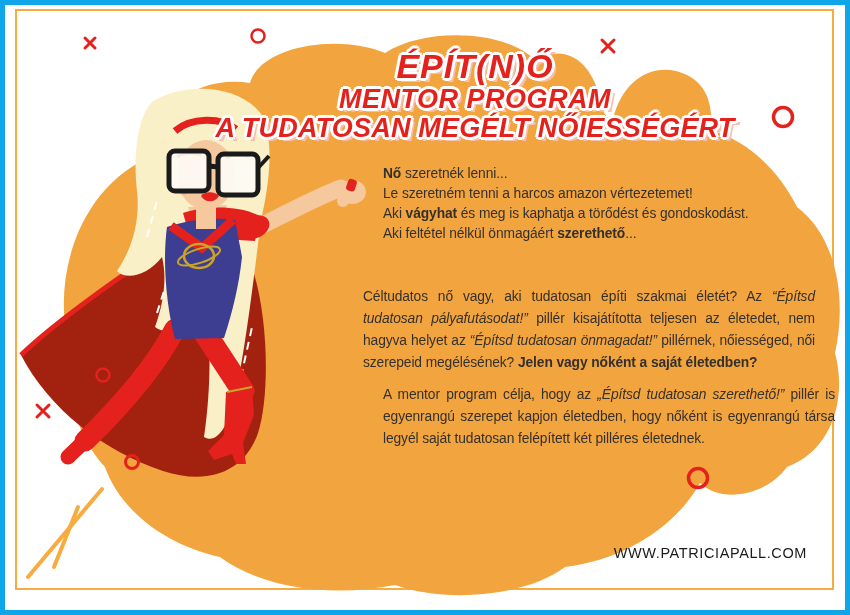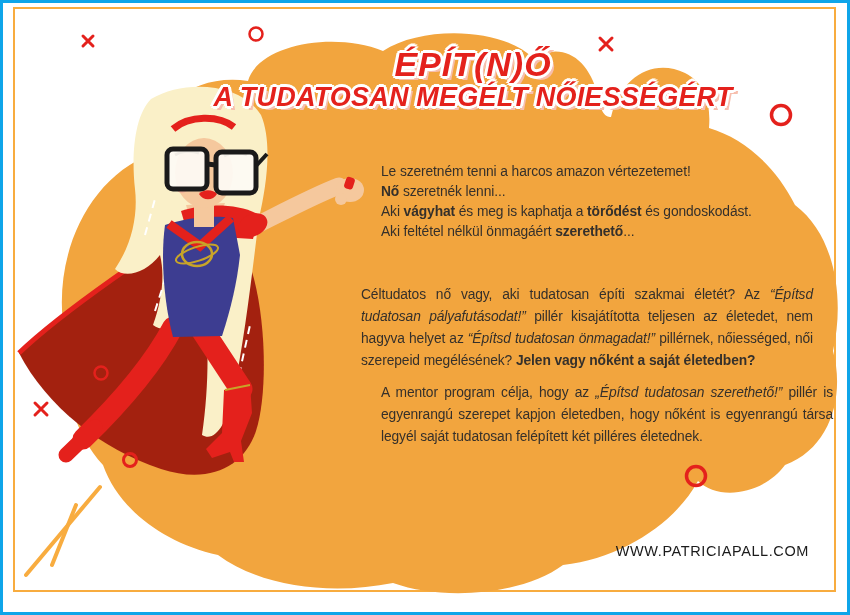--- a/index.html
+++ b/index.html
@@ -1,18 +1,18 @@
 <!DOCTYPE html>
 <html style="--bg: #ffffff; --orange: #F2A53E; --frame: #F8AC3F; --red: #E4211C; --cape: #A3210F; --navy: #3D3D91; --gold: #C8A429; --skin: #F5C89D; --hair: #FAF0C8; --ink: #35302B; --shadowpink: #F7BFAE;"><head>
 <meta charset="utf-8">
 <style>
   html,body{margin:0;padding:0;background:#ffffff;}
   .poster{
     position:relative; width:850px; height:615px; box-sizing:border-box;
-    background:var(--bg,#fff); border:3px solid #0ea5e9; overflow:hidden;
+    background:var(--bg,#fff); border:5px solid #0ea5e9; overflow:hidden;
     font-family:"Liberation Sans", sans-serif;
   }
   .frame{
     position:absolute; left:10px; top:4px; right:11px; bottom:20px;
     border:2px solid var(--frame); z-index:0; pointer-events:none;
   }
   .layer{position:absolute; left:0; top:0; width:850px; height:615px;}
   .z1{z-index:1}.z2{z-index:2}.z4{z-index:4}
 
   .title-block{
@@ -143,27 +143,28 @@
       <circle cx="253" cy="31" r="6.5" stroke-width="2.5"></circle>
       <circle cx="778" cy="112" r="9.5" stroke-width="3.5"></circle>
       <circle cx="98" cy="370" r="6.5" stroke-width="2.5"></circle>
       <circle cx="127" cy="457" r="6.5" stroke-width="3"></circle>
       <circle cx="693" cy="473" r="9.5" stroke-width="3.5"></circle>
     </g>
   </svg>
 
   <div class="title-block">
     <div class="title-l1">ÉPÍT(N)Ő</div>
+    <div class="title-l2">MENTOR PROGRAM</div>
     <div class="title-l3">A TUDATOSAN MEGÉLT NŐIESSÉGÉRT</div>
   </div>
 
   <div class="body-copy intro">
+    <div><span style="font-weight: bold;">Nő</span><span> szeretnék lenni...</span></div>
     <div><span>Le szeretném tenni a harcos amazon vértezetemet!</span></div>
-    <div><span style="font-weight: bold;">Nő</span><span> szeretnék lenni...</span></div>
-    <div><span>Aki </span><span style="font-weight: bold;">vágyhat</span><span> és meg is kaphatja a </span><span style="font-weight: bold;">törődést</span><span> és gondoskodást.</span></div>
+    <div><span>Aki </span><span style="font-weight: bold;">vágyhat</span><span> és meg is kaphatja a </span><span style="font-weight: normal;">törődést</span><span> és gondoskodást.</span></div>
     <div><span>Aki feltétel nélkül önmagáért </span><span style="font-weight: bold;">szerethető</span><span>...</span></div>
   </div>
 
   <div class="body-copy para2"><span>Céltudatos nő vagy, aki tudatosan építi szakmai életét? Az </span><span style="font-style: italic;">“Építsd tudatosan pályafutásodat!”</span><span> pillér kisajátította teljesen az életedet, nem hagyva helyet az </span><span style="font-style: italic;">“Építsd tudatosan önmagadat!”</span><span> pillérnek, nőiességed, női szerepeid megélésének? </span><span style="font-weight: bold;">Jelen vagy nőként a saját életedben?</span></div>
   <div class="body-copy para3"><span>A mentor program célja, hogy az </span><span style="font-style: italic;">„Építsd tudatosan szerethető!”</span><span> pillér is egyenrangú szerepet kapjon életedben, hogy nőként is egyenrangú társa legyél saját tudatosan felépített két pilléres életednek.</span></div>
 
 
   <div class="website">WWW.PATRICIAPALL.COM</div>
 
 </div>

